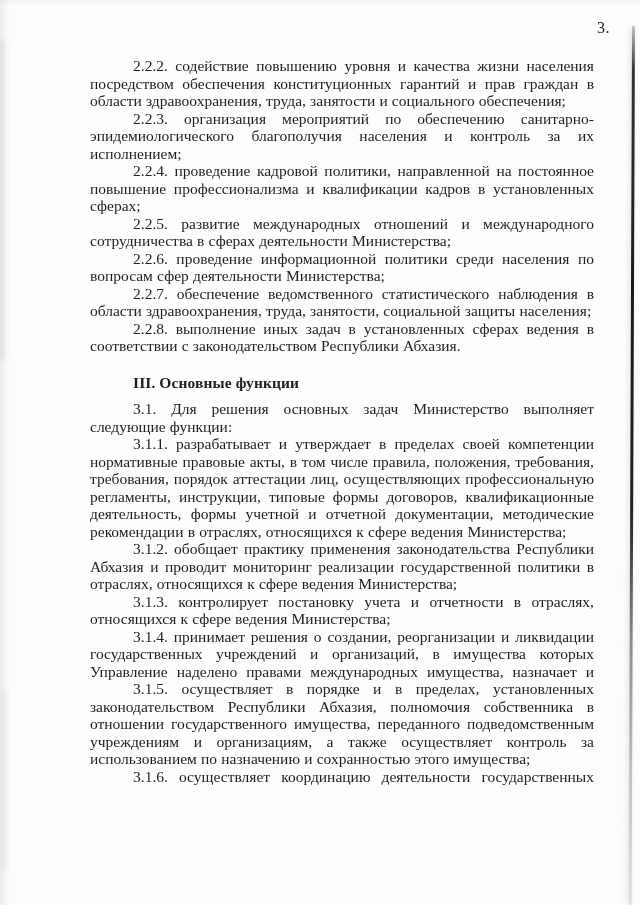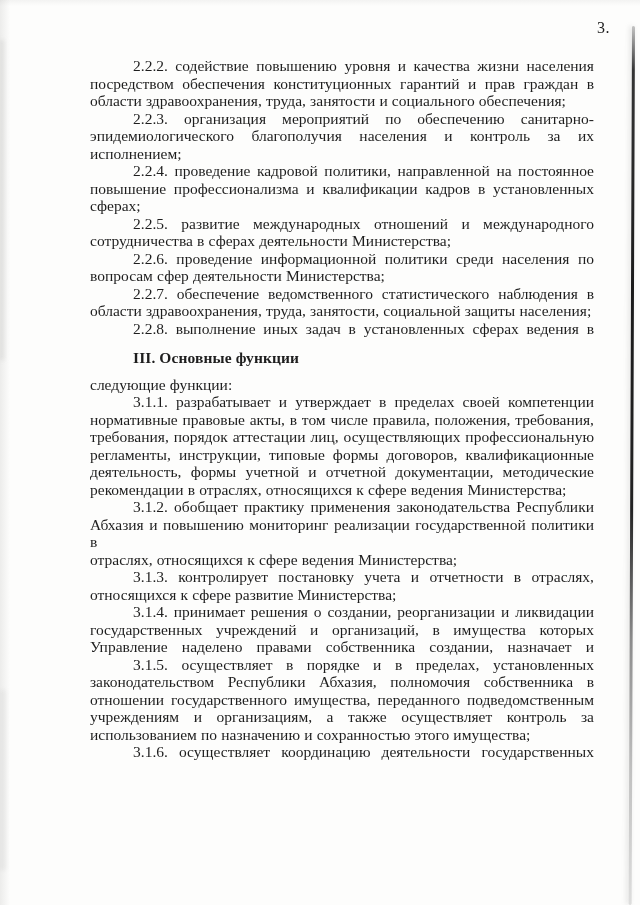--- a/index.html
+++ b/index.html
@@ -41,21 +41,21 @@
   .para { margin: 0; }
   .ln {
     text-align: justify;
     text-align-last: justify;
     word-spacing: 0.02em;
   }
   .ln.first { text-indent: 43px; }
   .ln.last  { text-align-last: left; }
   .heading {
     font-weight: bold;
-    margin: 12px 0 9px 0;
+    margin: 19px 0 9px 0;
     text-indent: 43px;
     letter-spacing: 0.1px;
   }
   
   .scan-line {
     position: absolute;
     top: 26px; left: 632px;
     width: 2.5px; height: 879px;
     transform: rotate(0.22deg);
     transform-origin: top center;
@@ -114,46 +114,48 @@
       <div class="para">
         <div class="ln first">2.2.6. проведение информационной политики среди населения по</div>
         <div class="ln last">вопросам сфер деятельности Министерства;</div>
       </div>
       <div class="para">
         <div class="ln first">2.2.7. обеспечение ведомственного статистического наблюдения в</div>
         <div class="ln last">области здравоохранения, труда, занятости, социальной защиты населения;</div>
       </div>
       <div class="para">
         <div class="ln first">2.2.8. выполнение иных задач в установленных сферах ведения в</div>
+        <div class="ln last">соответствии с законодательством Республики Абхазия.</div>
       </div>
       <div class="heading">III. Основные функции</div>
       <div class="para">
+        <div class="ln first">3.1. Для решения основных задач Министерство выполняет</div>
         <div class="ln last">следующие функции:</div>
       </div>
       <div class="para">
         <div class="ln first">3.1.1. разрабатывает и утверждает в пределах своей компетенции</div>
         <div class="ln">нормативные правовые акты, в том числе правила, положения, требования,</div>
         <div class="ln">требования, порядок аттестации лиц, осуществляющих профессиональную</div>
         <div class="ln">регламенты, инструкции, типовые формы договоров, квалификационные</div>
         <div class="ln">деятельность, формы учетной и отчетной документации, методические</div>
         <div class="ln last">рекомендации в отраслях, относящихся к сфере ведения Министерства;</div>
       </div>
       <div class="para">
         <div class="ln first">3.1.2. обобщает практику применения законодательства Республики</div>
-        <div class="ln">Абхазия и повышению мониторинг реализации государственной политики в</div>
+        <div class="ln">Абхазия и проводит мониторинг реализации государственной политики в</div>
         <div class="ln last">отраслях, относящихся к сфере ведения Министерства;</div>
       </div>
       <div class="para">
         <div class="ln first">3.1.3. контролирует постановку учета и отчетности в отраслях,</div>
-        <div class="ln last">относящихся к сфере развитие Министерства;</div>
+        <div class="ln last">относящихся к сфере ведения Министерства;</div>
       </div>
       <div class="para">
         <div class="ln first">3.1.4. принимает решения о создании, реорганизации и ликвидации</div>
         <div class="ln">государственных учреждений и организаций, в имущества которых</div>
-        <div class="ln">Управление наделено правами собственника создании, назначает и</div>
+        <div class="ln">Управление наделено правами международных имущества, назначает и</div>
       </div>
       <div class="para">
         <div class="ln first">3.1.5. осуществляет в порядке и в пределах, установленных</div>
         <div class="ln">законодательством Республики Абхазия, полномочия собственника в</div>
         <div class="ln">отношении государственного имущества, переданного подведомственным</div>
         <div class="ln">учреждениям и организациям, а также осуществляет контроль за</div>
         <div class="ln last">использованием по назначению и сохранностью этого имущества;</div>
       </div>
       <div class="para">
         <div class="ln first">3.1.6. осуществляет координацию деятельности государственных</div>

